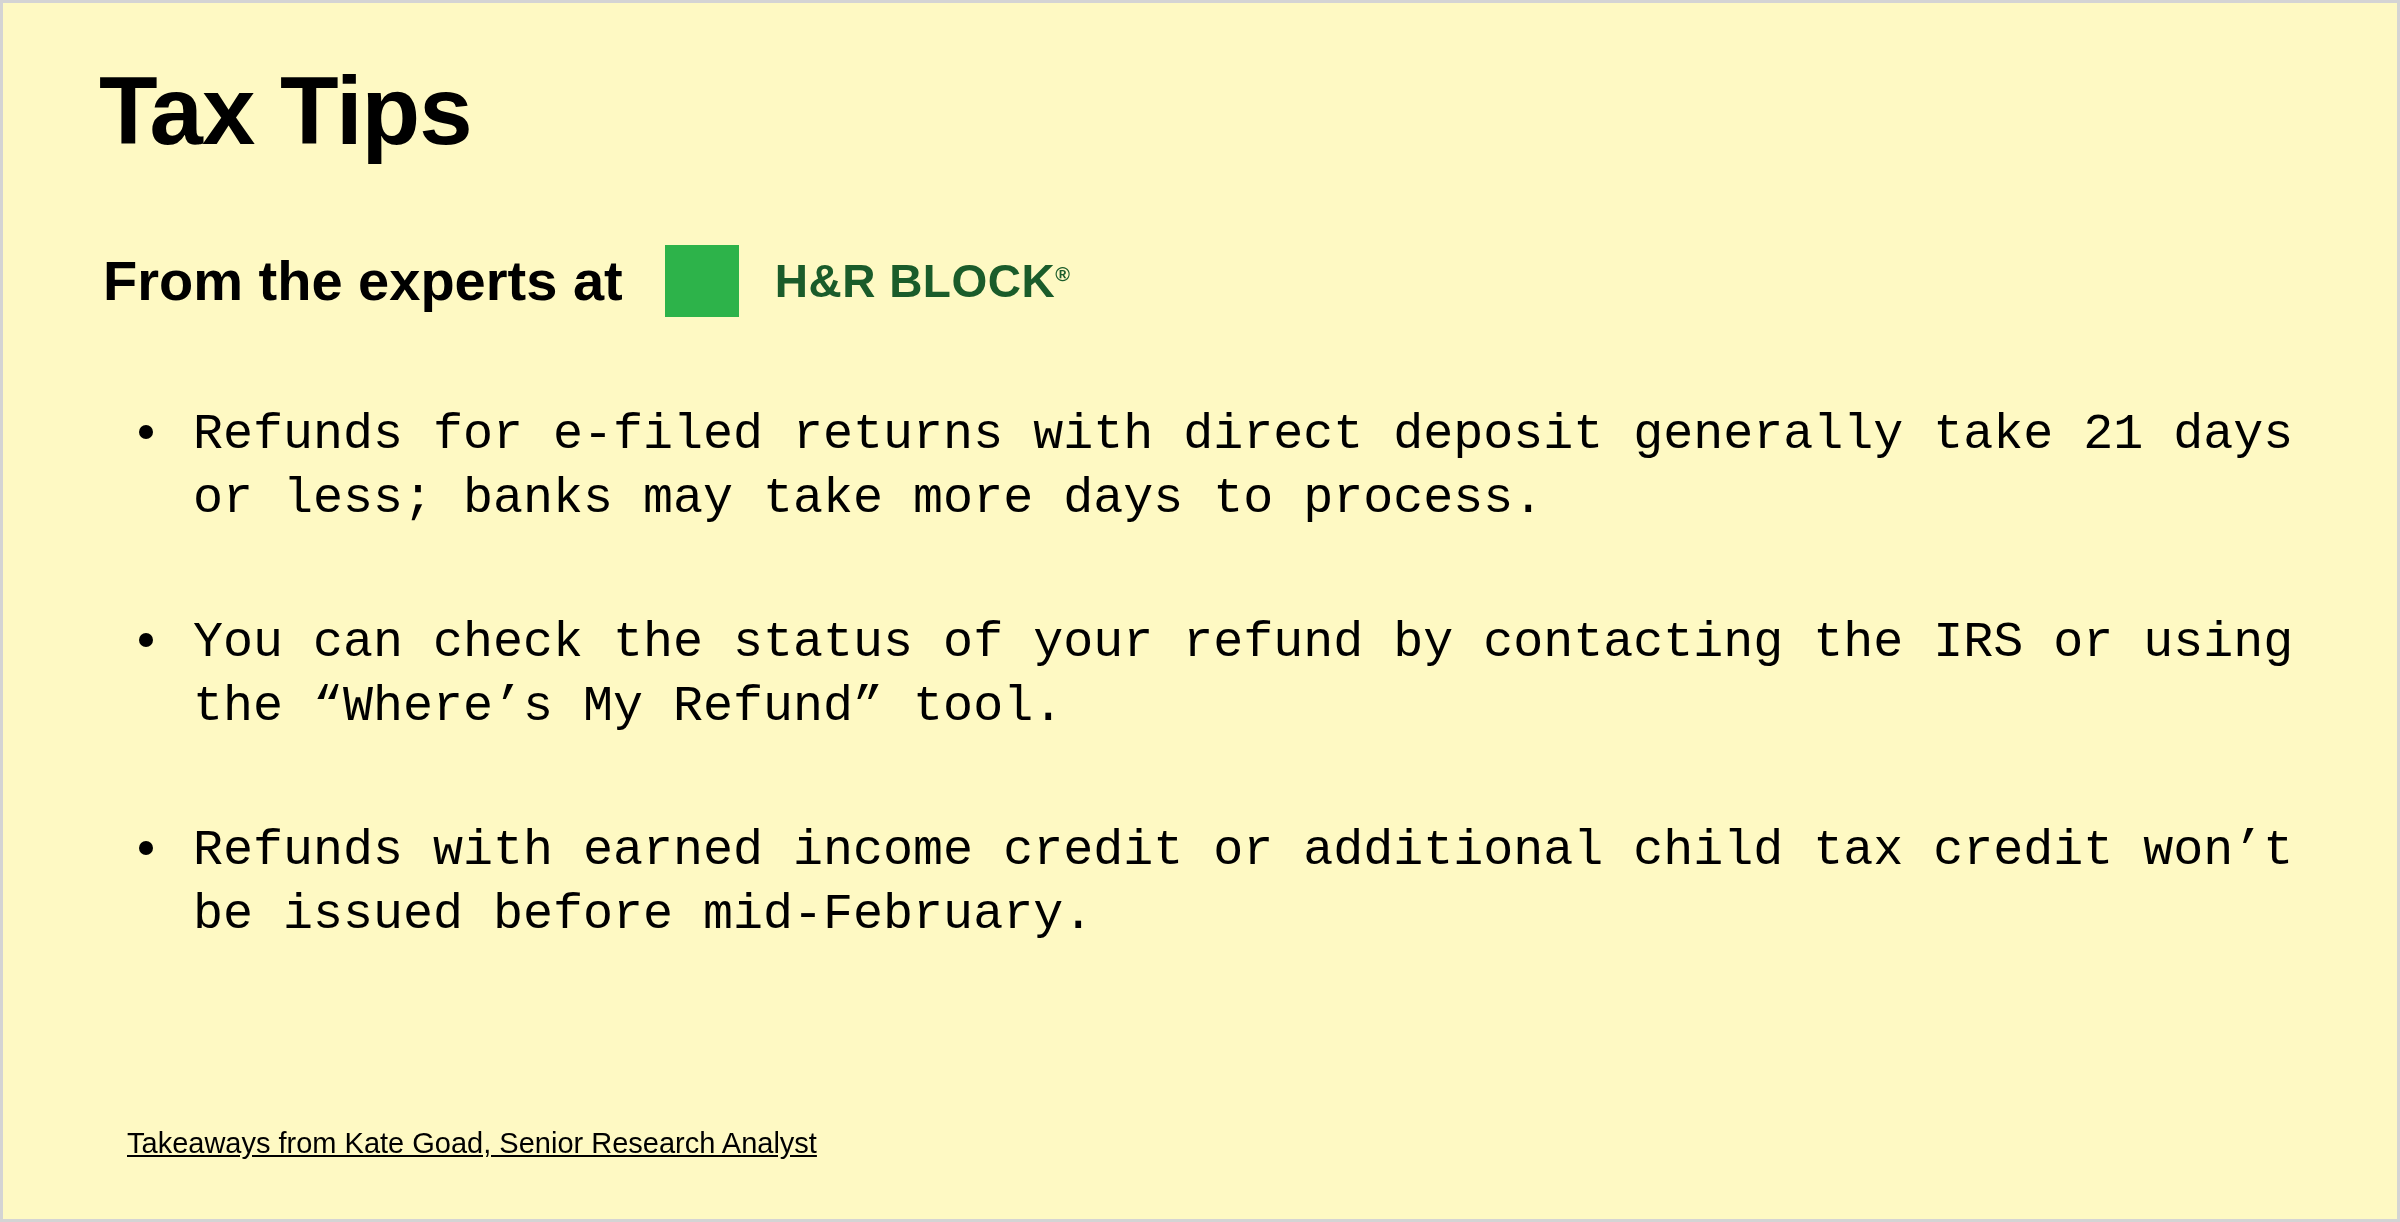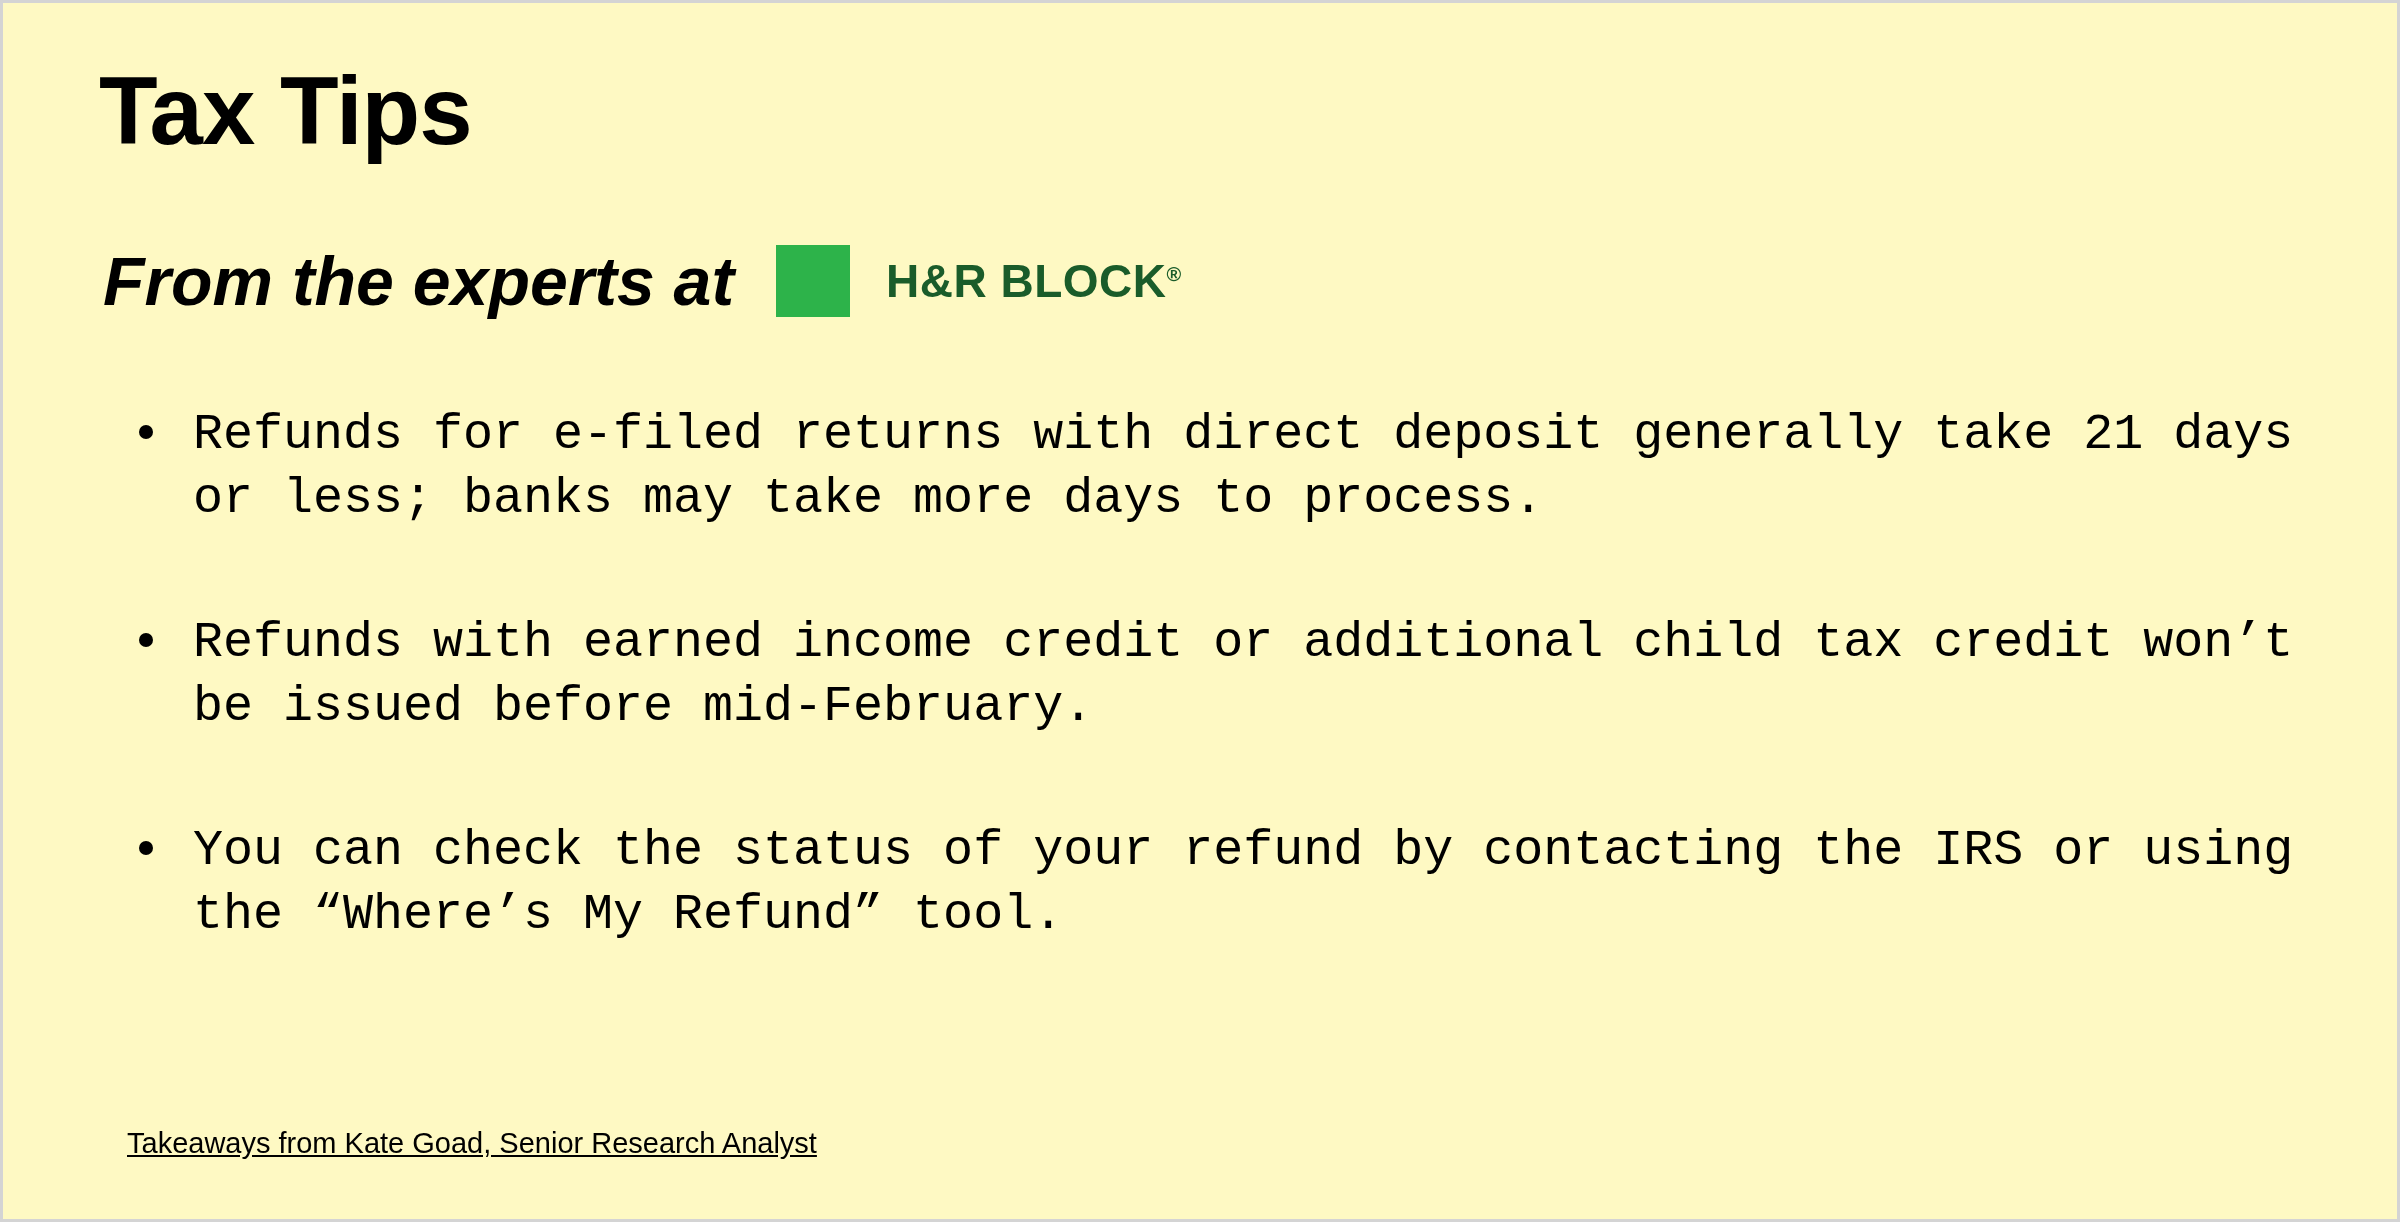--- a/index.html
+++ b/index.html
@@ -35,26 +35,25 @@
   }
   .subtitle-row {
     position: absolute;
     left: 100px;
     top: 240px;
     display: flex;
     align-items: center;
     height: 76px;
   }
   .subtitle-text {
-    font-size: 68px;
+    font-size: 56px;
     font-weight: 600;
     color: #000000;
     line-height: 1;
     white-space: nowrap;
-    font-style: italic;
   }
   .logo {
     display: flex;
     align-items: center;
     margin-left: 42px;
   }
   .logo-square {
     width: 74px;
     height: 72px;
     background: #2db34a;
@@ -127,23 +126,23 @@
     </span>
   </div>
 
   <ul class="bullets">
     <li class="bullet">
       <span class="dot"></span>
       <span>Refunds for e-filed returns with direct deposit generally take 21 days or less; banks may take more days to process.</span>
     </li>
     <li class="bullet">
       <span class="dot"></span>
-      <span>Refunds with earned income credit or additional child tax credit won’t be issued before mid-February.</span>
+      <span>You can check the status of your refund by contacting the IRS or using the “Where’s My Refund” tool.</span>
     </li>
     <li class="bullet">
       <span class="dot"></span>
-      <span>You can check the status of your refund by contacting the IRS or using the “Where’s My Refund” tool.</span>
+      <span>Refunds with earned income credit or additional child tax credit won’t be issued before mid-February.</span>
     </li>
   </ul>
 
   <div class="footnote">Takeaways from Kate Goad, Senior Research Analyst</div>
 
 </div>
 
 </body></html>

